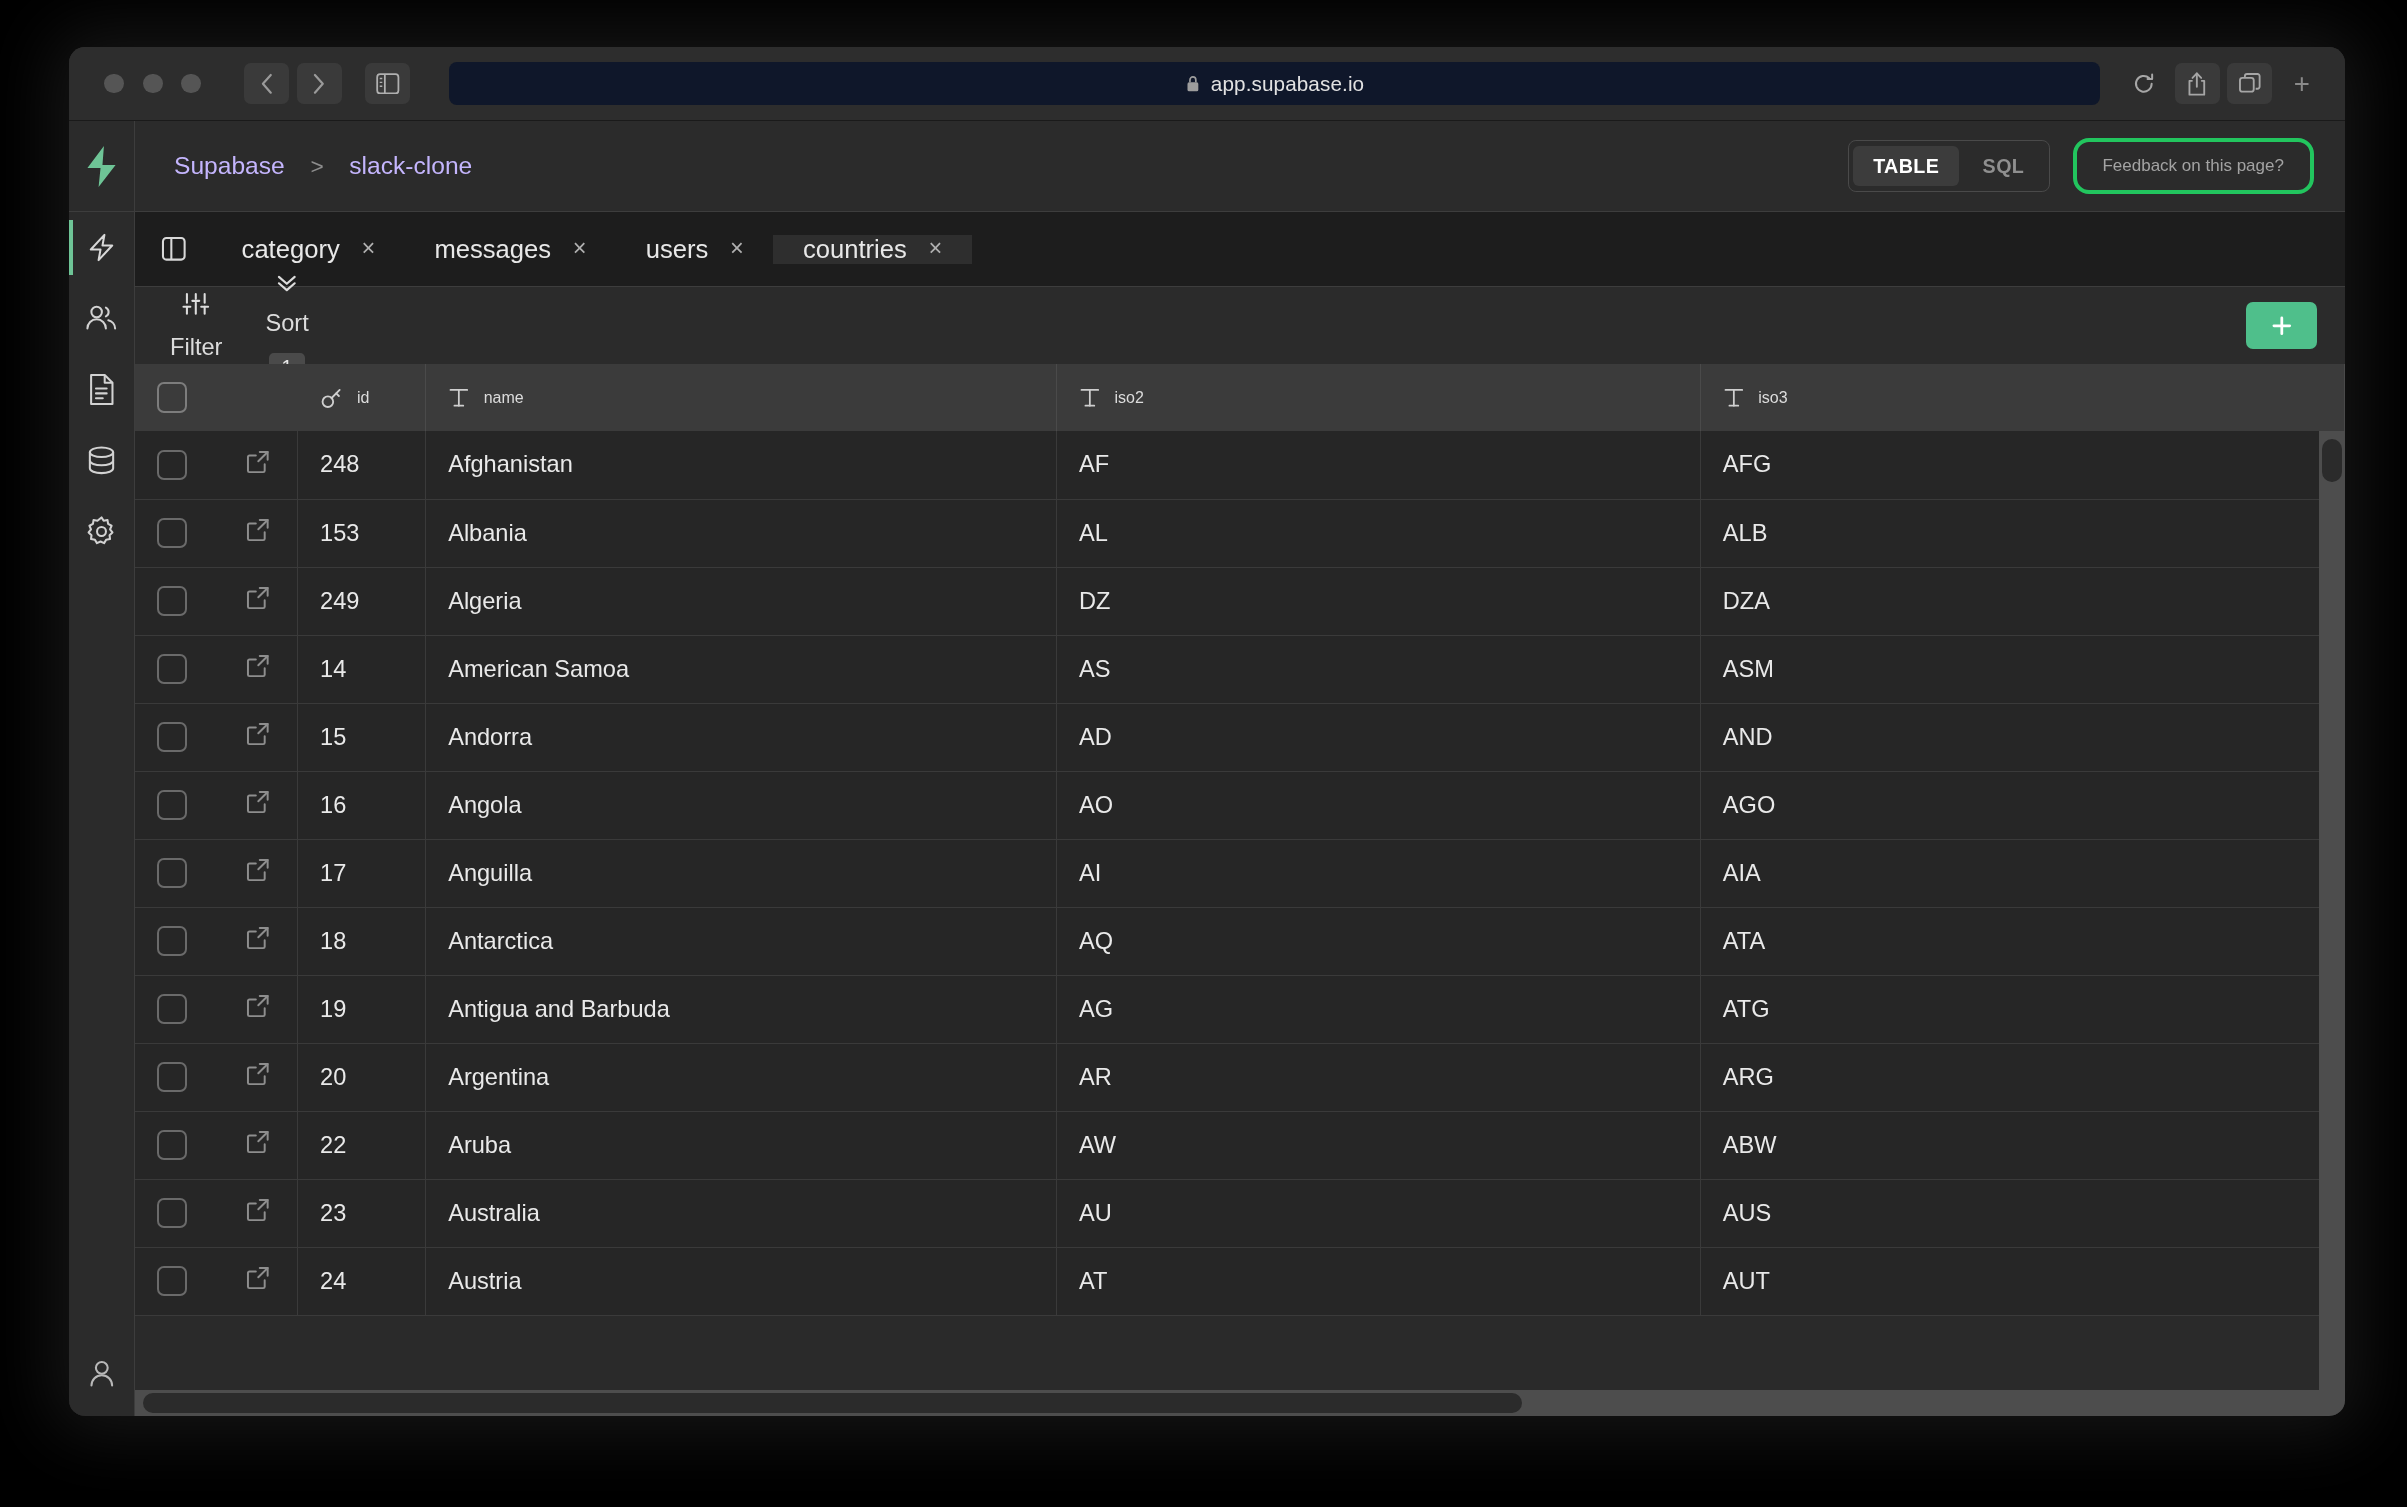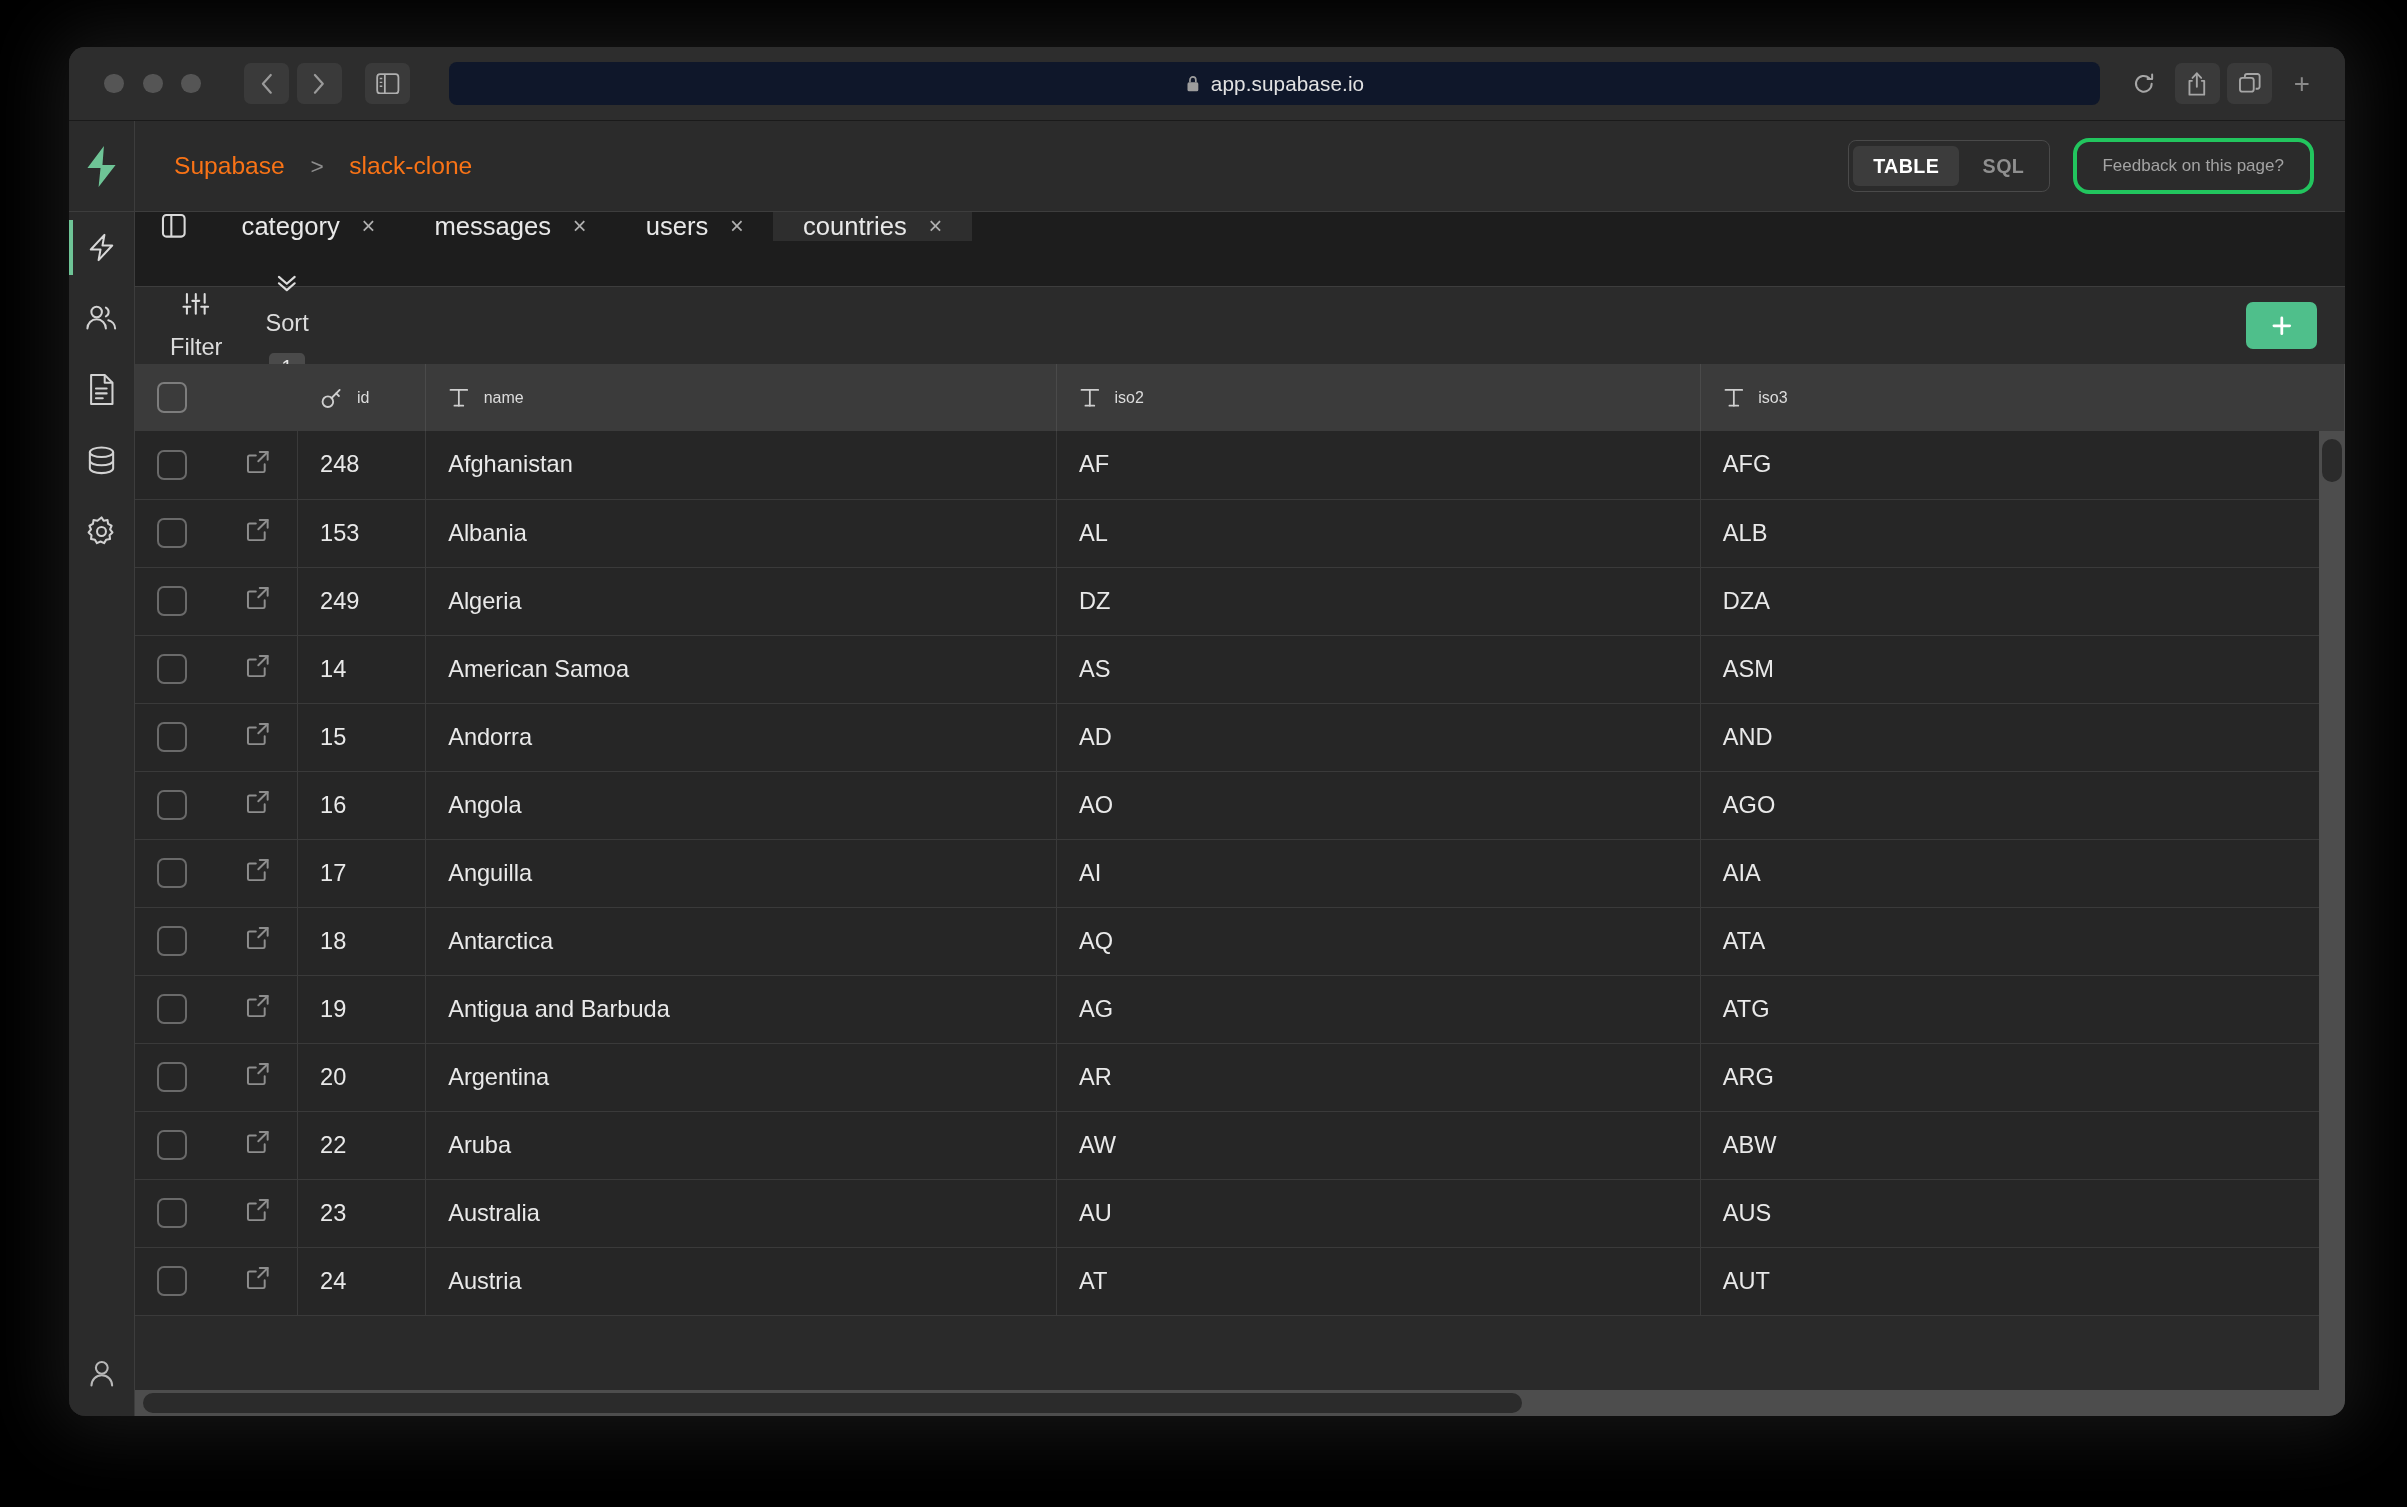--- a/index.html
+++ b/index.html
@@ -125,21 +125,21 @@
   
   #top-bar {
     height: 91px;
     background: #2b2b2b;
     border-bottom: 1px solid #3d3d3d;
     display: flex;
     align-items: center;
     padding: 0 31.5px 0 39px;
   }
   #breadcrumb { display: flex; align-items: center; gap: 25.6px; }
-  .crumb { color: #f97316; font-size: 24.6px; }
+  .crumb { color: #c4b5fd; font-size: 24.6px; }
   .crumb-sep { color: #8d8d8d; font-size: 22.7px; }
   .topbar-right { margin-left: auto; display: flex; align-items: center; gap: 23px; }
 
   #view-toggle {
     display: flex; align-items: center;
     border: 1px solid #4a4a4a;
     border-radius: 7.9px;
     padding: 4.9px;
     gap: 3.9px;
   }
@@ -159,21 +159,21 @@
     padding: 13.8px 25.6px;
     font-size: 17px;
     color: #a3a3a3;
   }
 
   
   #tab-strip {
     height: 75px;
     background: #1d1d1d;
     display: flex;
-    align-items: flex-start;
+    align-items: center;
     border-bottom: 1px solid #3d3d3d;
   }
   #panel-toggle {
     width: 77px;
     display: flex; align-items: center; justify-content: center;
     color: #d8d8d8;
   }
   .tab {
     display: flex; align-items: center; gap: 21.7px;
     padding: 0 29.6px;

